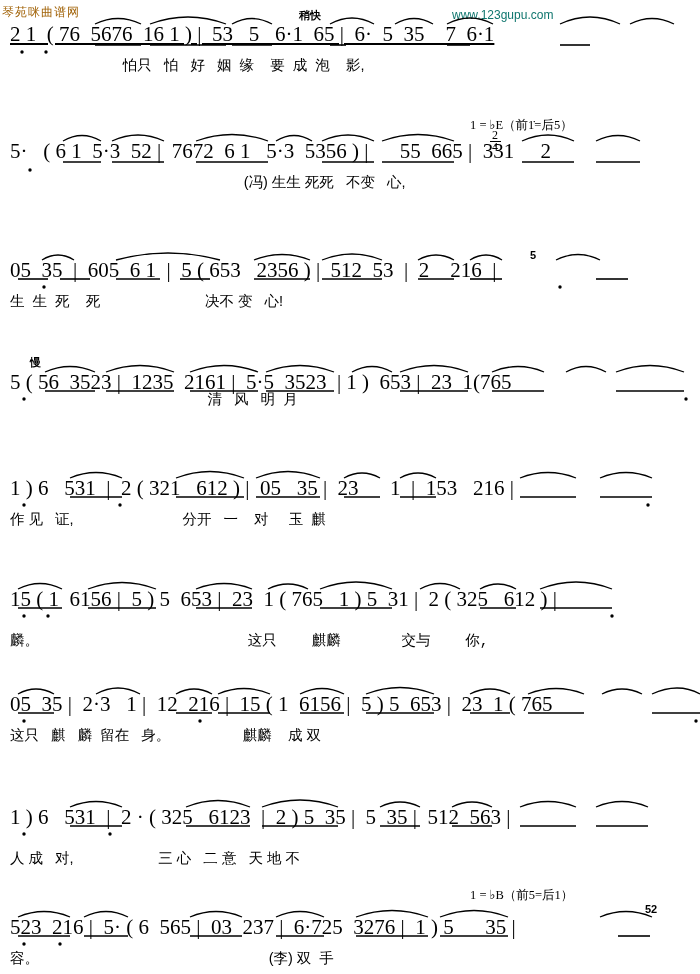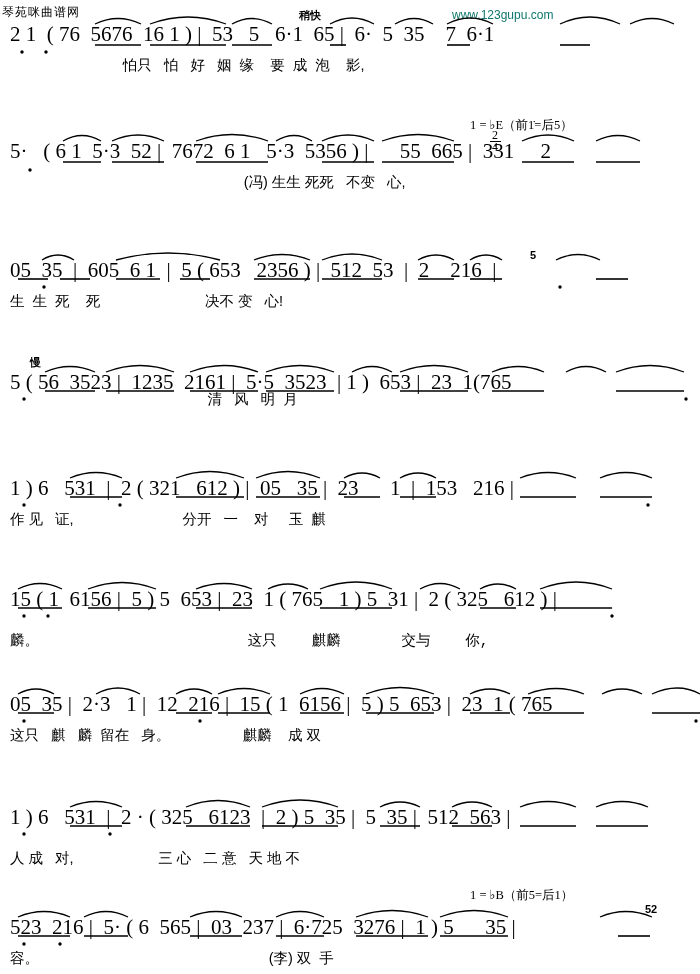--- a/index.html
+++ b/index.html
@@ -7,21 +7,21 @@
     width:700px;height:974px;
     background:#ffffff;
     font-family:"Liberation Serif", serif;
     position:relative;
     overflow:hidden;
     color:#000;
   }
   .watermark-left{
     position:absolute;left:2px;top:4px;
     font-family:"Liberation Sans", sans-serif;
-    font-size:12px;color:#000000;
+    font-size:12px;color:#a16207;
     letter-spacing:1px;
     writing-mode:horizontal-tb;
     transform:none;
   }
   .watermark-center{
     position:absolute;left:452px;top:8px;
     font-family:"Liberation Sans", sans-serif;
     font-size:12px;color:#0f766e;
   }
   .system{
@@ -70,21 +70,21 @@
   }
 </style>
 </head>
 <body>
 
 <div class="watermark-left">琴苑咪曲谱网</div>
 <div class="watermark-center">www.123gupu.com</div>
 
 <div class="system" style="top:22px;">
   <div class="marking" style="left:290px;top:-14px;margin-left:9px;">稍快</div>
-  <div class="notes" style="top:0px;">2 1  ( 76  5676  16 1 ) |  53   5   6·1  65 |  6·  5  35    7  6·1</div>
+  <div class="notes" style="top:0px;text-decoration:underline;">2 1  ( 76  5676  16 1 ) |  53   5   6·1  65 |  6·  5  35    7  6·1</div>
   <div class="lyrics" style="top:34px;">                            怕只   怕   好   姻  缘    要  成  泡    影,</div>
 </div>
 
 <div class="system" style="top:139px;">
   <div class="keysig" style="left:470px;top:-22px;">1 = ♭E（前1̇=后5）</div>
   <div class="meter" style="left:488px;top:-9px;">
     <span class="bar">2</span>
     <span>4</span>
   </div>
   <div class="notes" style="top:0px;">5·   ( 6 1  5·3  52 |  7672  6 1   5·3  5356 ) |      55  665 |  331     2</div>

